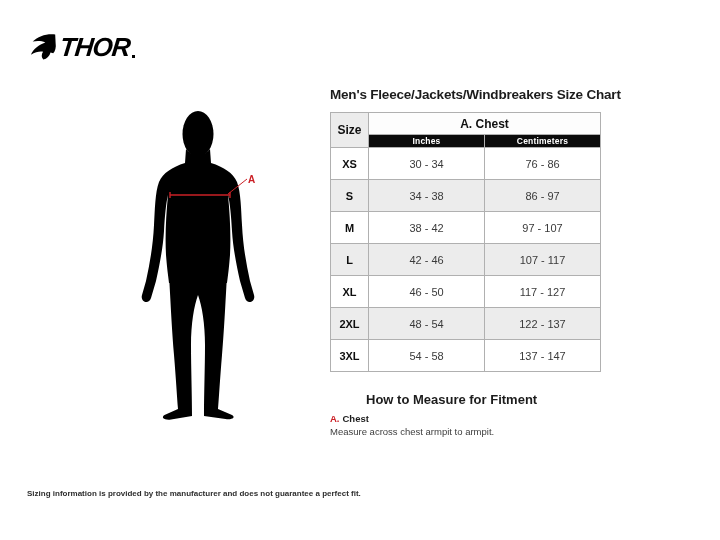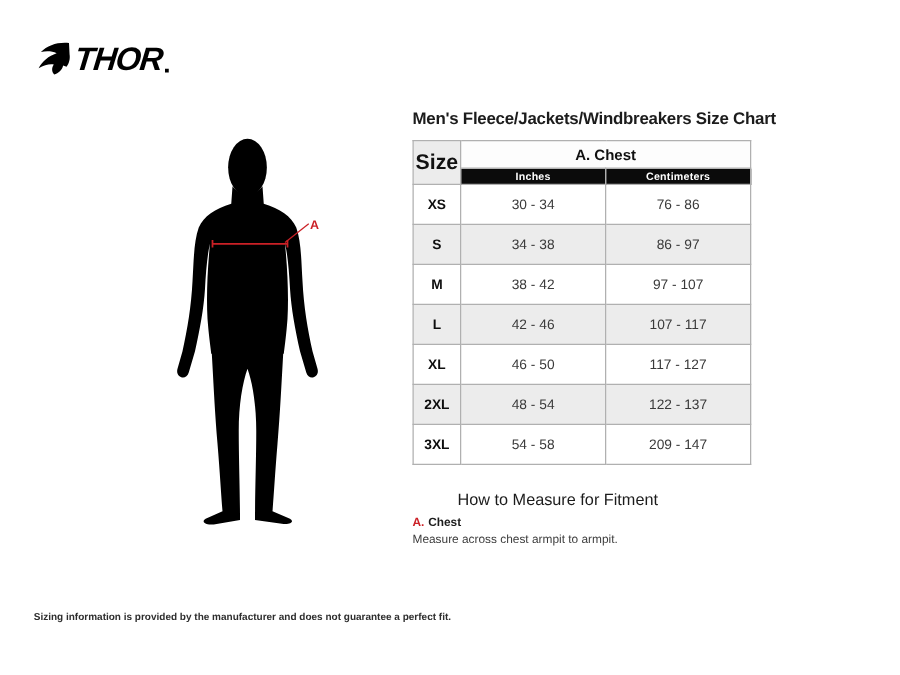--- a/index.html
+++ b/index.html
@@ -39,34 +39,34 @@
     position: absolute; left: 330px; top: 112px;
     width: 270px; border-collapse: collapse;
     font-size: 11px; table-layout: fixed;
     border: 1px solid #8f8f8f;
   }
   .size-table th, .size-table td {
     border: 1px solid #b0b0b0; text-align: center; vertical-align: middle;
   }
   .size-table col.c-size { width: 38px; }
   .size-table col.c-in, .size-table col.c-cm { width: 116px; }
-  .th-size { background: #ececec; font-weight: bold; font-size: 17px; color:#111; }
+  .th-size { background: #ececec; font-weight: bold; font-size: 12px; color:#111; }
   .th-chest { background: #fdfdfd; font-weight: bold; font-size: 12px; height: 22px; color:#111; }
   .th-unit {
     background: #0b0b0b; color: #ffffff; font-weight: bold;
     font-size: 8.5px; height: 13px; letter-spacing: 0.2px;
   }
   .size-table tbody tr { height: 32px; background: #ffffff; }
   .size-table tbody tr:nth-child(even) { background: #ececec; }
   .size-table tbody td.cell-size { font-weight: bold; color: #0e0e0e; }
   .size-table tbody td.cell-val { color: #3a3a3a; }
 
   .howto-heading {
     position: absolute; left: 330px; top: 392px;
-    font-size: 13px; font-weight: normal; color: #1c1c1c; white-space: nowrap; padding-left: 36px;
+    font-size: 13px; font-weight: bold; color: #1c1c1c; white-space: nowrap; padding-left: 36px;
   }
   .measure-item {
     position: absolute; left: 330px; top: 413px;
     font-size: 9.5px; font-weight: bold; color: #1c1c1c;
   }
   .measure-item .letter { color: #cb2026; margin-right: 3px; }
   .measure-desc {
     position: absolute; left: 330px; top: 426px;
     font-size: 9.5px; color: #3d3d3d;
   }
@@ -173,21 +173,21 @@
       <td class="cell-val">117 - 127</td>
     </tr>
     <tr>
       <td class="cell-size">2XL</td>
       <td class="cell-val">48 - 54</td>
       <td class="cell-val">122 - 137</td>
     </tr>
     <tr>
       <td class="cell-size">3XL</td>
       <td class="cell-val">54 - 58</td>
-      <td class="cell-val">209 - 147</td>
+      <td class="cell-val">137 - 147</td>
     </tr>
   </tbody>
 </table>
 
 <div class="howto-heading">How to Measure for Fitment</div>
 <div class="measure-item">
   <span class="letter">A.</span><span>Chest</span>
 </div>
 <div class="measure-desc">Measure across chest armpit to armpit.</div>
 

